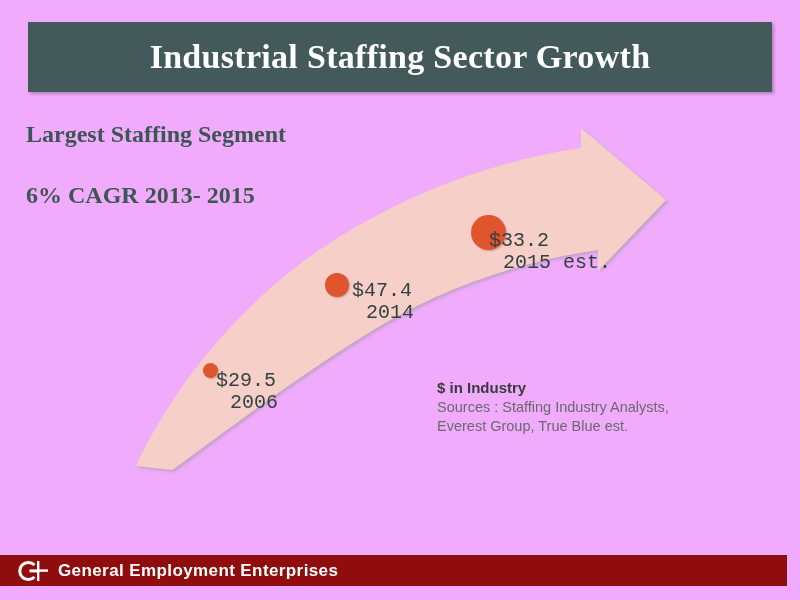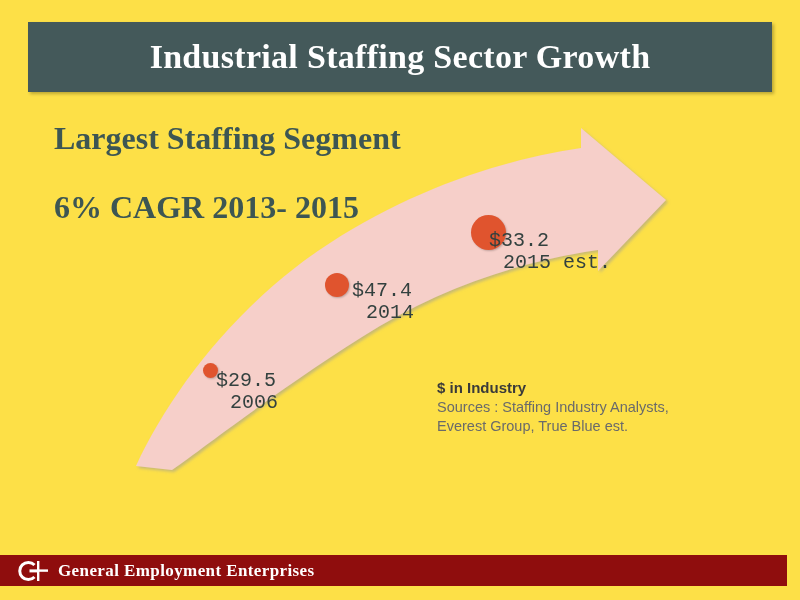--- a/index.html
+++ b/index.html
@@ -13,21 +13,21 @@
     position: relative;
     overflow: hidden;
     font-family: "Liberation Serif", serif;
   }
 
   #slide {
     position: absolute;
     left: 0; top: 0;
     width: 800px;
     height: 600px;
-    background: #fde047;
+    background: #f0abfc;
   }
 
   
   #title-bar {
     position: absolute;
     left: 28px;
     top: 22px;
     width: 744px;
     height: 70px;
     background: #44595a;
@@ -51,25 +51,24 @@
   #bullets {
     position: absolute;
     left: 26px;
     top: 122px;
     width: 360px;
   }
   .bullet-line {
     color: #3d5653;
     font-family: "Liberation Serif", serif;
     font-weight: bold;
-    font-size: 32px;
+    font-size: 24px;
     line-height: 1;
     margin-bottom: 37px;
     white-space: nowrap;
-    margin-left: 28px;
   }
 
   
   #arrow-svg {
     position: absolute;
     left: 0;
     top: 0;
     width: 800px;
     height: 600px;
     pointer-events: none;
@@ -139,21 +138,21 @@
     top: 4px;
     width: 38px;
     height: 24px;
   }
   #footer-title {
     position: absolute;
     left: 58px;
     top: 50%;
     transform: translateY(-50%);
     color: #ffffff;
-    font-family: Liberation Serif, serif;
+    font-family: Liberation Sans, sans-serif;
     font-weight: bold;
     font-size: 17px;
     letter-spacing: 0.4px;
     white-space: nowrap;
   }
 </style>
 </head>
 <body>
 
 <div id="slide">

